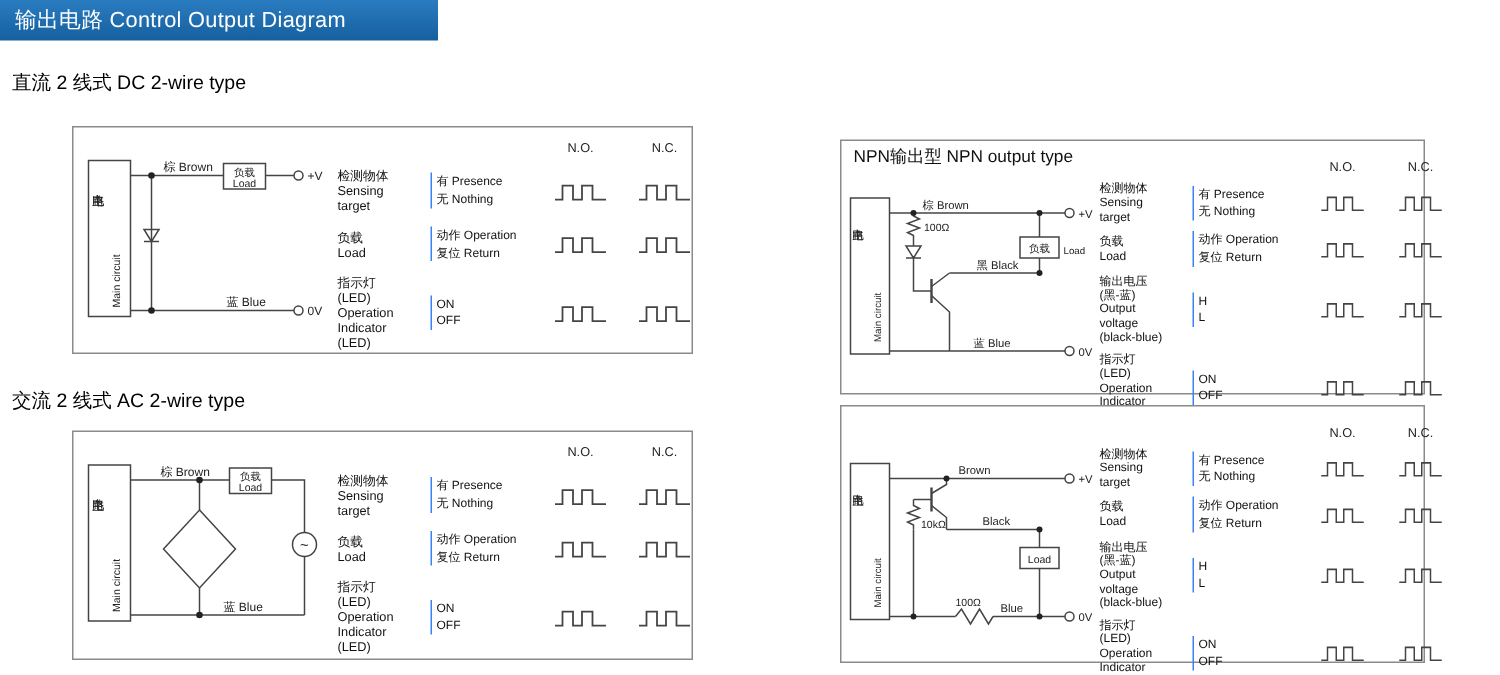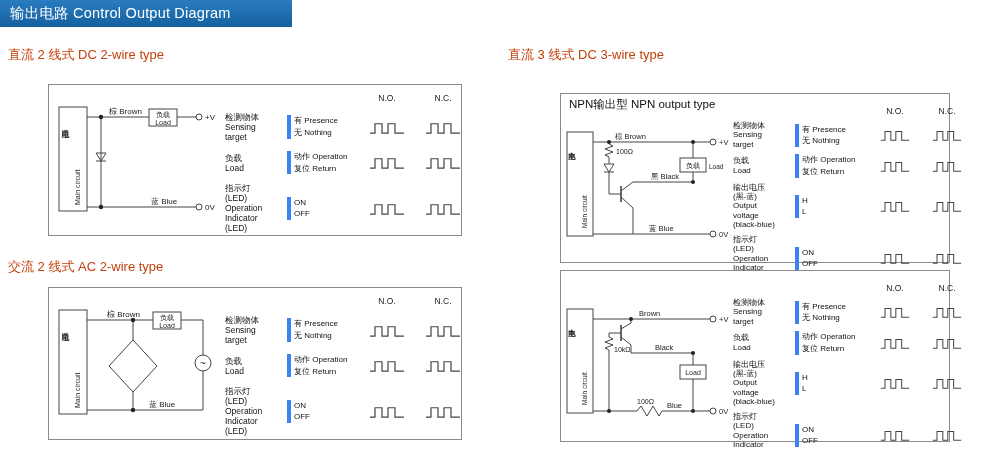--- a/index.html
+++ b/index.html
@@ -4,53 +4,52 @@
 <style>
   *{margin:0;padding:0;box-sizing:border-box}
   html,body{width:1000px;height:450px;background:#fff;font-family:"Liberation Sans","DejaVu Sans",sans-serif;color:#222;overflow:hidden}
   .page{position:relative;width:1000px;height:450px;background:#fff}
 
   .header{position:absolute;left:0;top:0;width:292px;height:27px;
           background:linear-gradient(180deg,#2a7cc0,#15609f);color:#fff;
           display:flex;align-items:center;padding-left:10px;
           font-size:14.5px;font-weight:normal;letter-spacing:.2px}
 
-  .sec-h{position:absolute;font-size:13px;color:#c2410c}
+  .sec-h{position:absolute;font-size:13px;color:#000000}
 
   .panel{position:absolute;border:1px solid #8a8a8a;background:#fff}
   .ptitle{position:absolute;left:8px;top:3px;font-size:11.5px;color:#111}
 
   .circuit{position:absolute}
   svg text{font-family:"Liberation Sans","DejaVu Sans",sans-serif;fill:#222}
 
   .timing{position:absolute;display:grid;column-gap:16px;align-items:center}
   .t2{grid-template-columns:46px 64px 40px 40px;row-gap:9px}
   .t3{grid-template-columns:46px 66px 36px 36px;row-gap:5px}
   .th-spacer{grid-column:1/3}
   .th{text-align:center;font-size:8.5px;color:#222}
   .tlabel{font-size:8.5px;line-height:1.18;color:#111}
   .t3 .tlabel{font-size:8px}
-  .tcond{border-left:4px solid #3b82f6;padding:1px 0 1px 3px;font-size:8px;line-height:1.2;
+  .tcond{border-left:1px solid #3b82f6;padding:1px 0 1px 3px;font-size:8px;line-height:1.2;
          display:flex;flex-direction:column;gap:2px;color:#111}
   .wave{display:flex;justify-content:center;align-items:center}
   .wave svg{width:36px;height:13px}
   .t3 .wave svg{width:30px;height:12px}
 </style>
 </head>
 <body>
 
 <div class="page">
 
   <div class="header">
     <span>输出电路 Control Output Diagram</span>
   </div>
 
   <div class="sec-h" style="left:8px;top:46px">直流 2 线式 DC 2-wire type</div>
   <div class="sec-h" style="left:8px;top:258px">交流 2 线式 AC 2-wire type</div>
-  <div class="sec-h" style="left:508px;top:46px">直流 3 线式 DC 3-wire type</div>
 
   <div class="panel" style="left:48px;top:84px;width:414px;height:152px">
     <svg class="circuit" style="left:2px;top:4px" width="170" height="144" viewBox="0 0 170 144">
       <g stroke="#444" fill="none">
         <rect x="8" y="18" width="28" height="104"></rect>
         <path d="M36 28 H145"></path>
         <path d="M36 118 H145"></path>
         <path d="M50 28 V118"></path>
         <path d="M45 64 H55 L50 72 Z M45 72 H55"></path>
         <rect x="98" y="20" width="28" height="17" fill="#fff"></rect>

